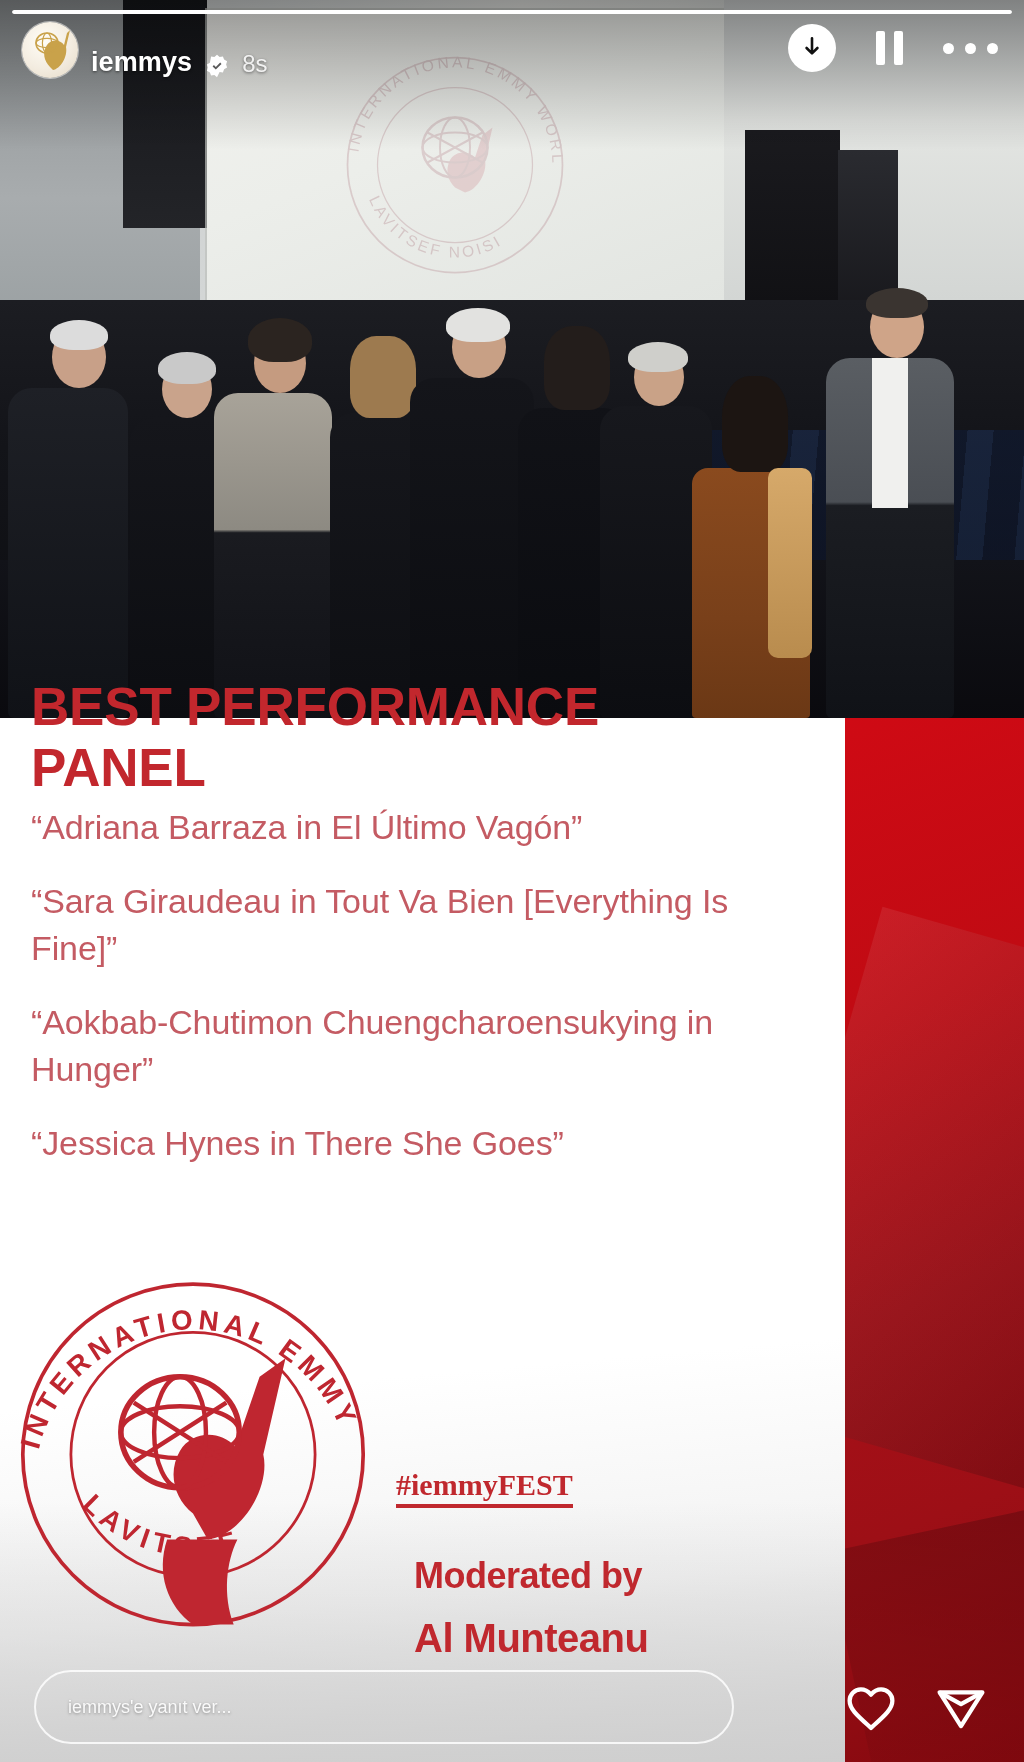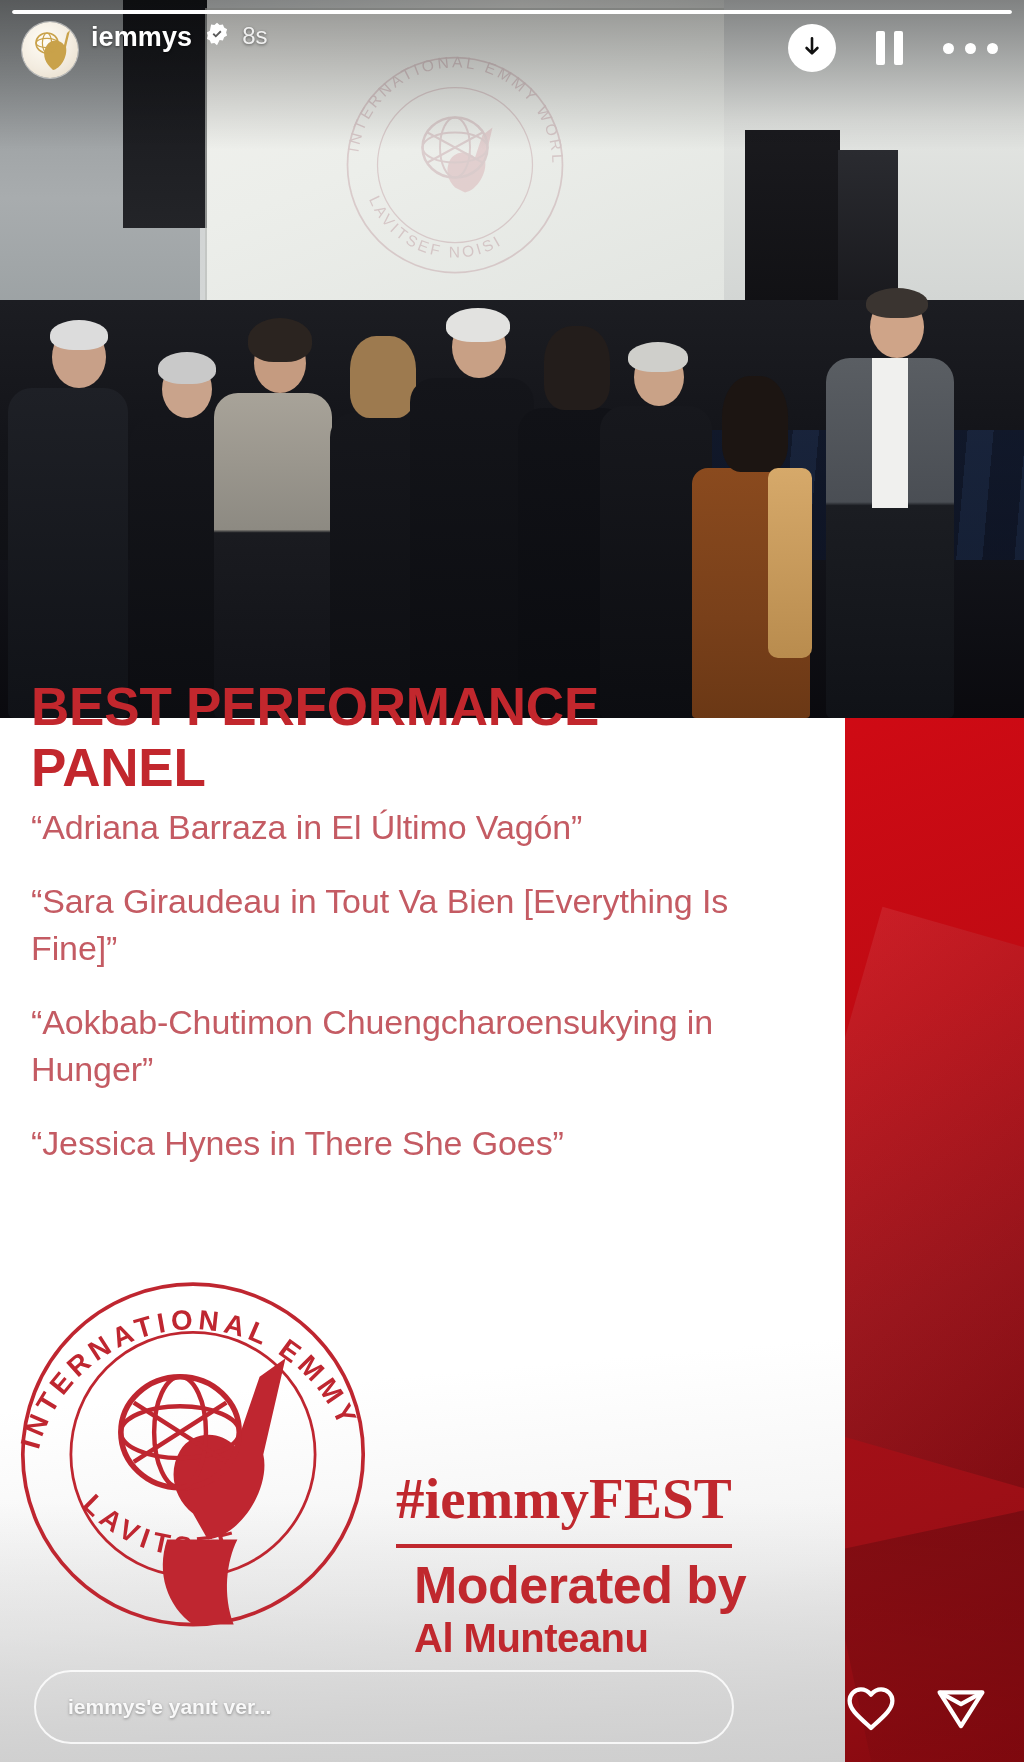--- a/index.html
+++ b/index.html
@@ -128,31 +128,31 @@
   .emmy-logo{
     position:absolute;left:8px;top:1262px;width:370px;height:370px;
   }
   .emmy-logo svg{width:100%;height:100%;}
 
   .hashtag{
     position:absolute;left:396px;top:1470px;
     color:#c0282e;
     font-family:"Liberation Serif", serif;
     font-weight:700;
-    font-size:57px;
+    font-size:30px;
     border-bottom:4px solid #c0282e;
-    padding-bottom:17px;
+    padding-bottom:4px;
     line-height:1;
   }
   .modby{
     position:absolute;left:414px;top:1555px;
     color:#c0282e;
     font-family:"Liberation Sans", sans-serif;
     font-weight:700;
-    font-size:52px;
+    font-size:36px;
     line-height:1.18;
     letter-spacing:-.5px;
     text-align:center;
   }
   .modname{
     position:absolute;left:414px;top:1615px;
     color:#c0282e;
     font-family:"Liberation Sans", sans-serif;
     font-weight:700;
     font-size:40px;
@@ -166,21 +166,21 @@
     background:linear-gradient(180deg,rgba(0,0,0,.38),rgba(0,0,0,0));
     pointer-events:none;
   }
   .progress{
     position:absolute;left:12px;top:10px;width:1000px;height:4px;
     background:rgba(255,255,255,.32);border-radius:2px;overflow:hidden;
   }
   .progress-fill{height:100%;background:#fff;border-radius:2px;}
 
   .hdr{
-    position:absolute;left:22px;top:22px;height:56px;display:flex;align-items:flex-start;gap:13px;
+    position:absolute;left:22px;top:22px;height:56px;display:flex;align-items:flex-end;gap:13px;
   }
   .avatar{
     width:56px;height:56px;border-radius:50%;
     background:radial-gradient(circle at 40% 35%,#fffdf6 0%,#f3ece0 55%,#e4d9c6 100%);
     display:flex;align-items:center;justify-content:center;overflow:hidden;
     box-shadow:0 0 0 1px rgba(255,255,255,.5);
   }
   .avatar svg{width:42px;height:46px;}
   .uname{
     color:#fff;font-size:27px;font-weight:600;letter-spacing:.1px;
@@ -202,21 +202,21 @@
 
   .bottombar{
     position:absolute;left:0;bottom:0;width:1024px;height:96px;
     display:flex;align-items:center;
   }
   .replybox{
     position:absolute;left:34px;bottom:18px;width:700px;height:74px;
     border:2px solid rgba(255,255,255,.82);border-radius:40px;
     display:flex;align-items:center;padding-left:32px;box-sizing:border-box;
   }
-  .replyph{color:rgba(255,255,255,.92);font-size:21px;text-shadow:0 1px 3px rgba(0,0,0,.35);font-weight:bold;}
+  .replyph{color:rgba(255,255,255,.92);font-size:18px;text-shadow:0 1px 3px rgba(0,0,0,.35);}
   .actions{position:absolute;right:36px;bottom:30px;display:flex;gap:36px;align-items:center;}
   .actions svg{display:block;}
 </style>
 </head>
 <body>
 
 <div id="story">
 
   <div class="photo">
     <div class="wall"></div>

